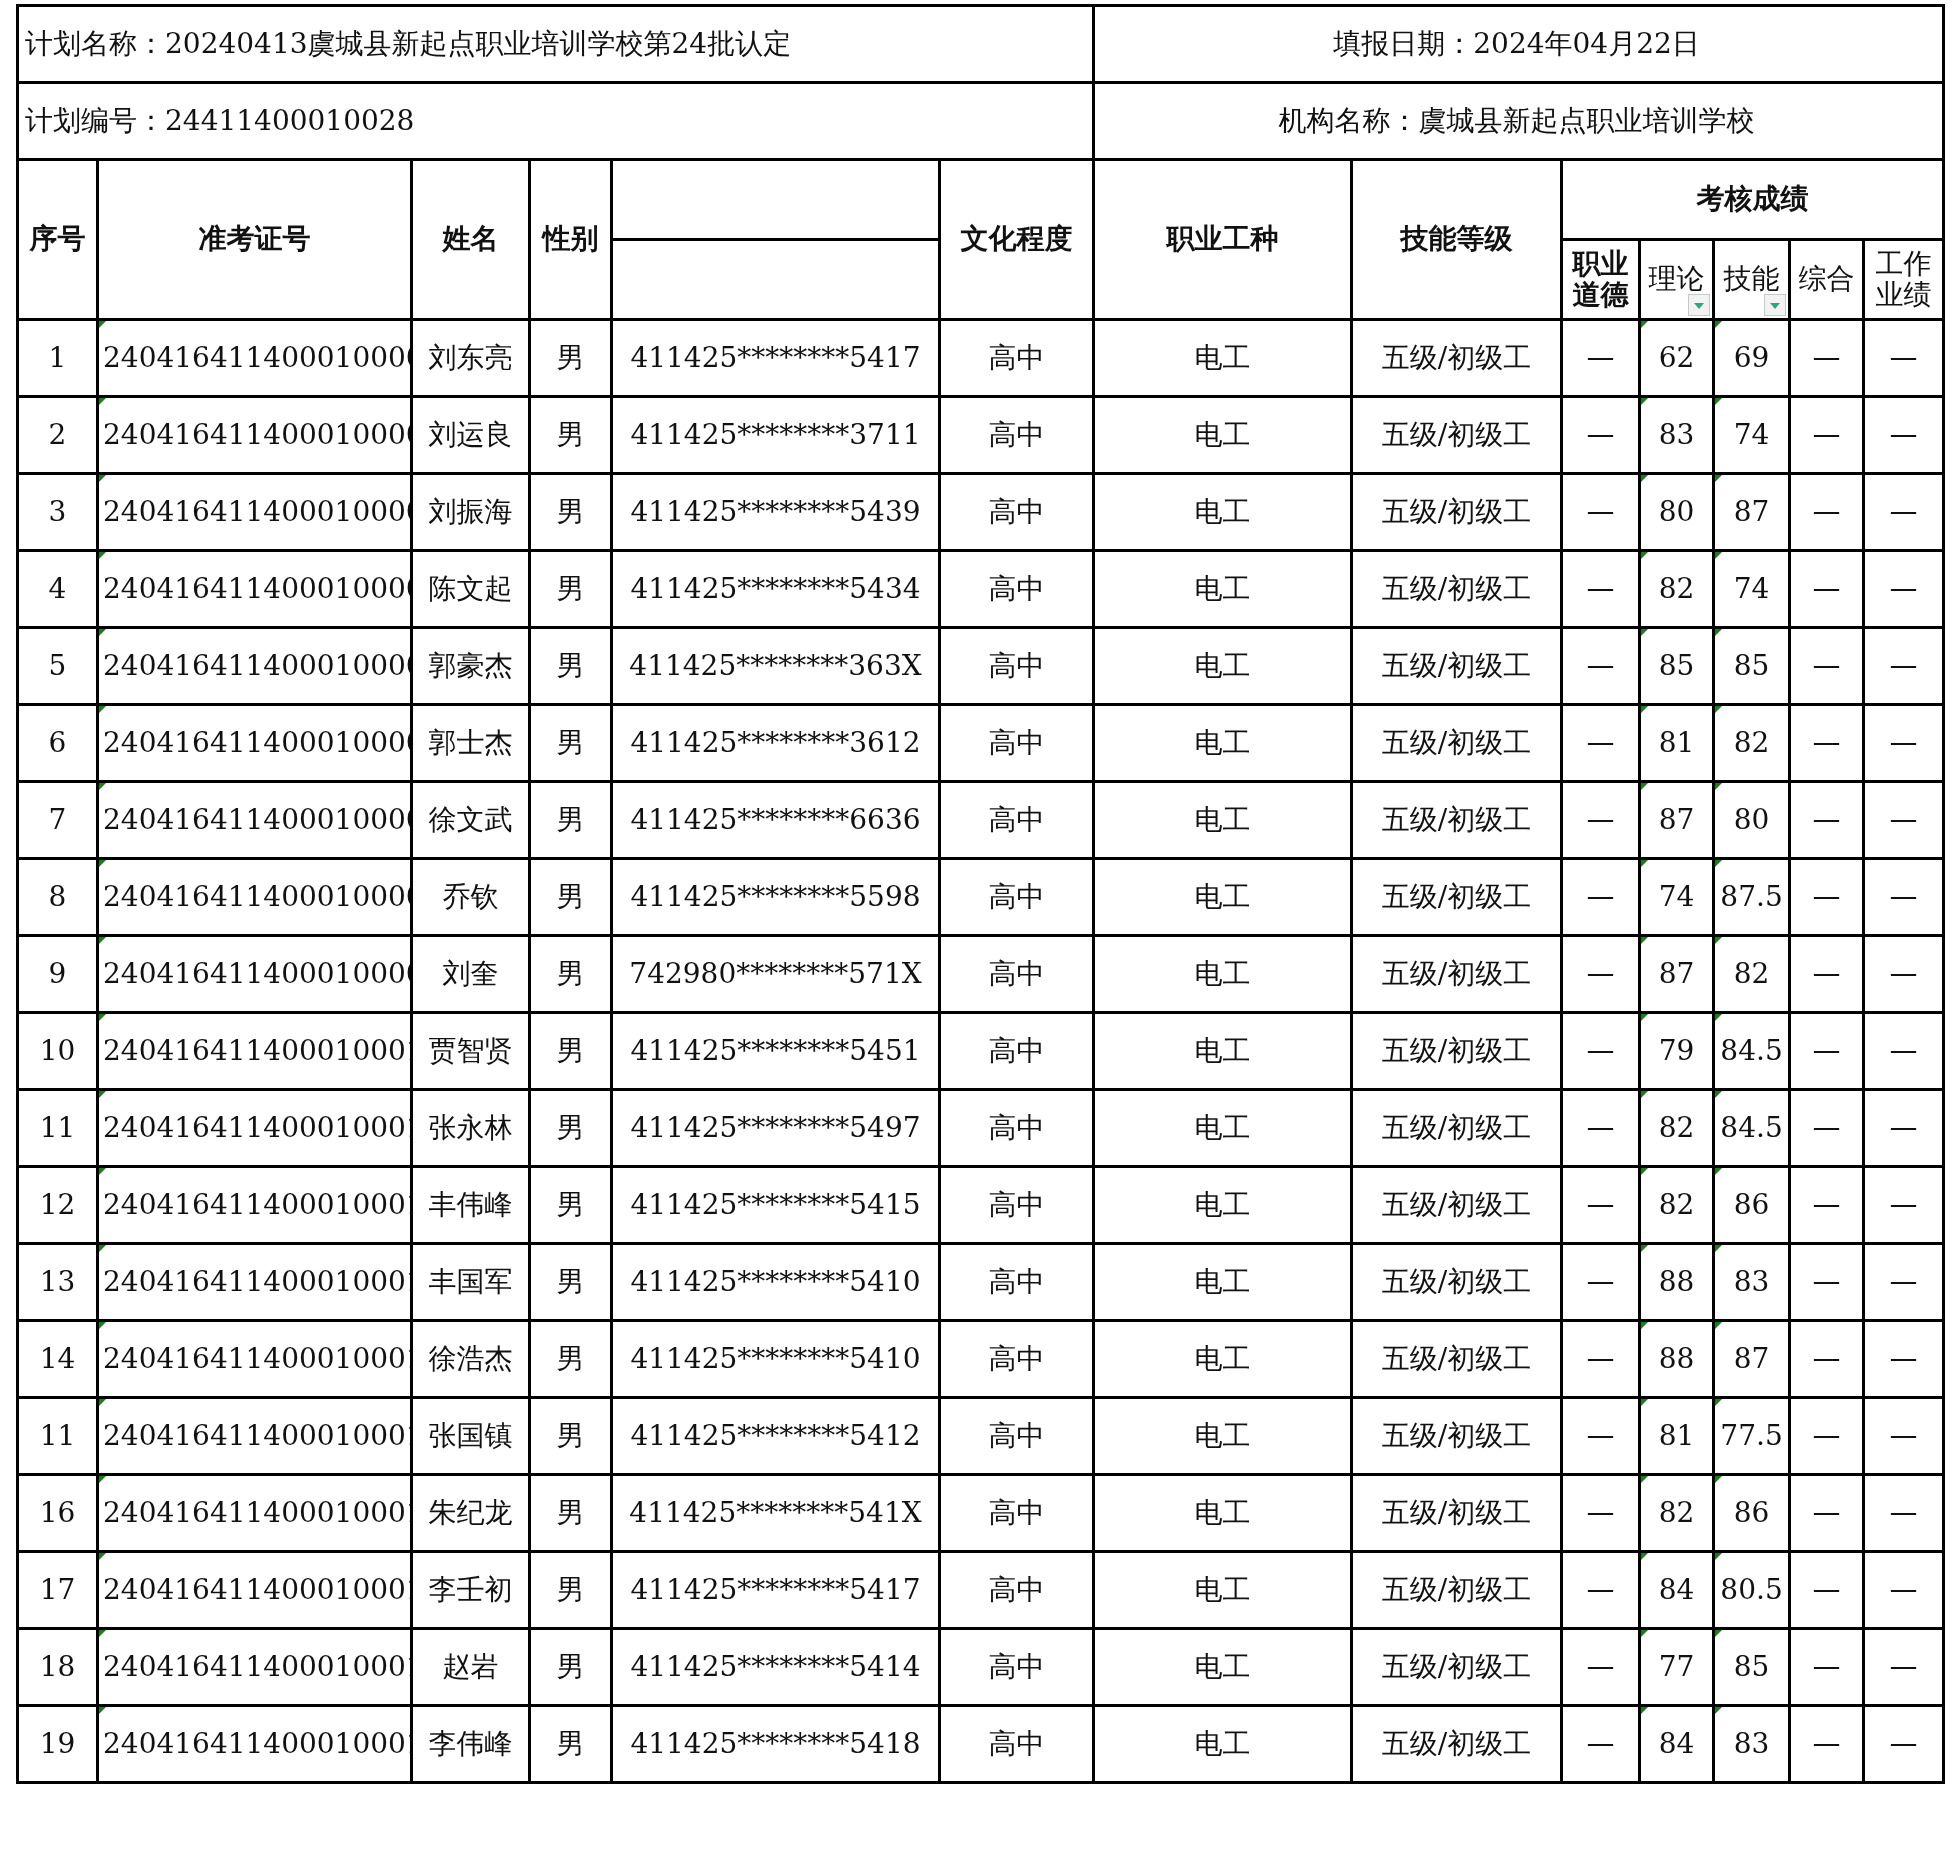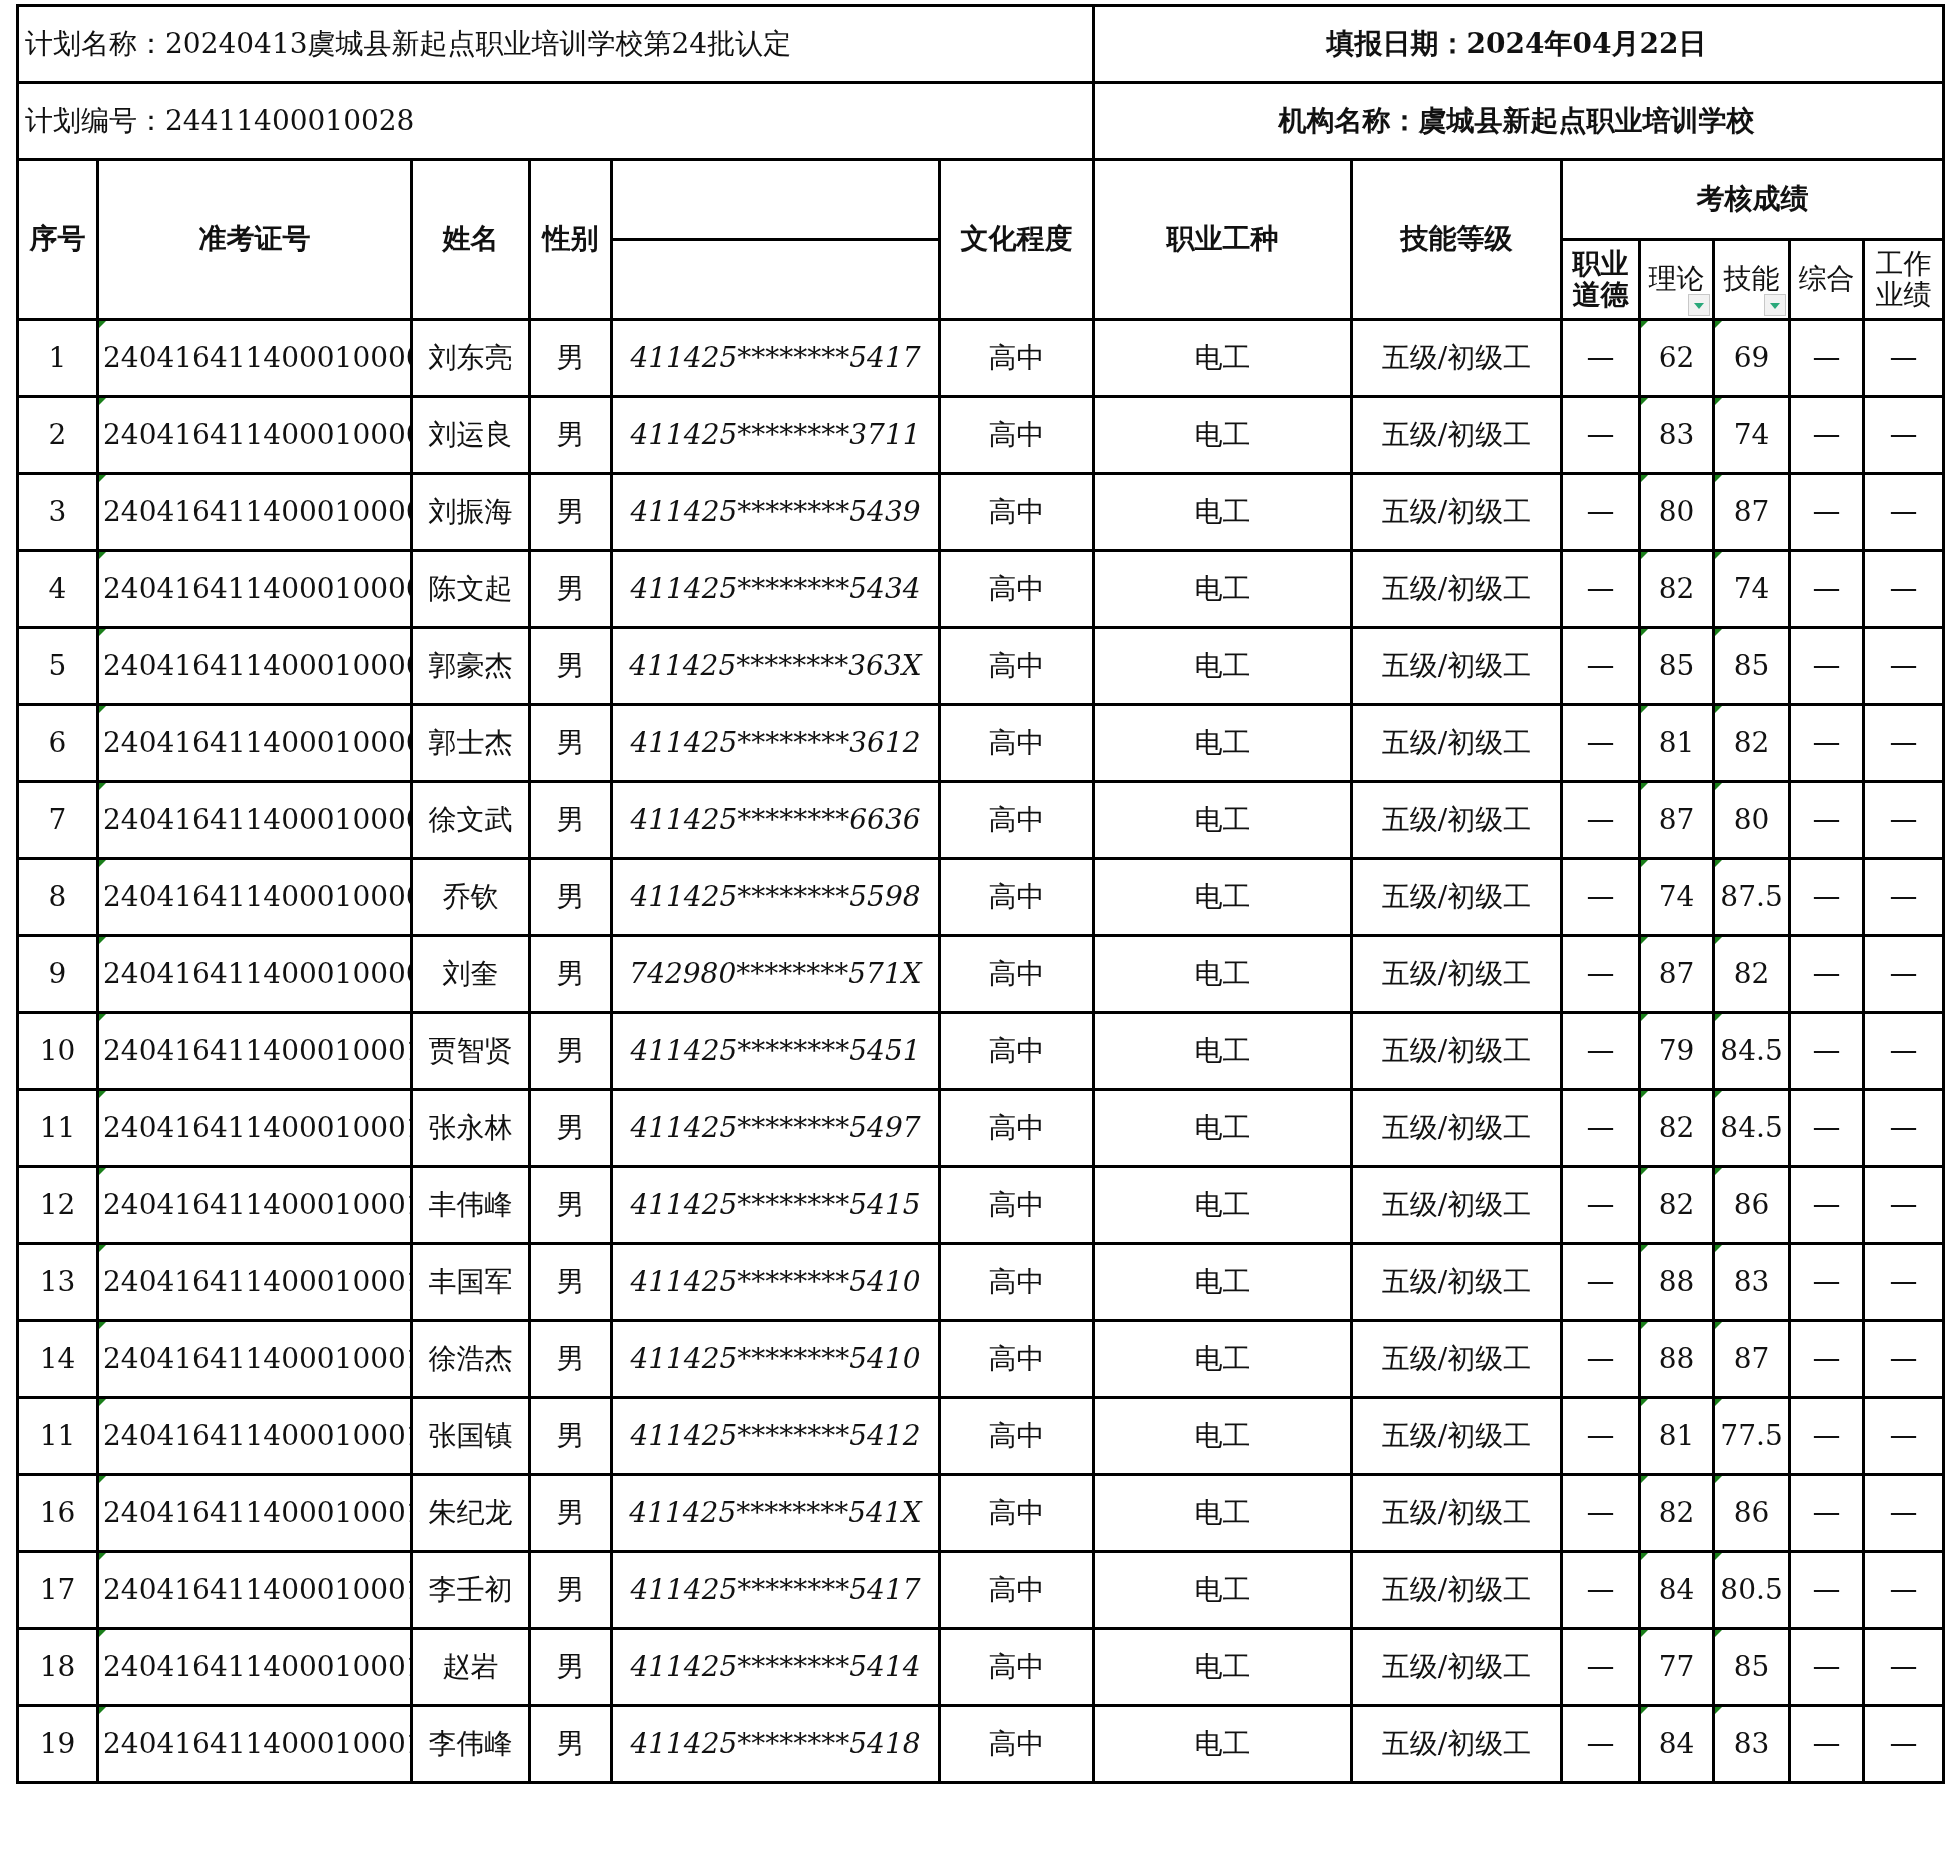--- a/index.html
+++ b/index.html
@@ -14,25 +14,25 @@
     border: 3px solid #000000;
     padding: 0; margin: 0;
     height: 74px;
     font-size: 28px;
     text-align: center; vertical-align: middle;
     white-space: nowrap; overflow: hidden;
     position: relative;
     line-height: 1.1;
   }
   .meta-left { text-align: left !important; padding-left: 6px !important; font-size: 28px; }
-  .meta-right { text-align: center; padding-right: 4px !important; font-size: 28px; font-weight: bold; }
+  .meta-right { text-align: center; padding-right: 4px !important; font-size: 28px; }
   .hdr { font-size: 30px; font-weight: bold; }
   .hdr-sub { font-size: 29px; line-height: 1.1; white-space: normal !important; }
   .id-cell { text-align: left !important; padding-left: 4px !important; font-size: 28px; letter-spacing: 0px; }
-  .idcard { font-size: 28px; font-style: italic; }
+  .idcard { font-size: 28px; }
   .tri::before {
     content: ""; position: absolute; left: 0; top: 0;
     width: 0; height: 0;
     border-top: 7px solid #1a7f1a; border-right: 7px solid transparent;
   }
   .filter-btn {
     position: absolute; right: 2px; bottom: 2px;
     width: 22px; height: 22px;
     background: #f2f2f2; border: 1px solid #c8c8c8; box-sizing: border-box;
   }

